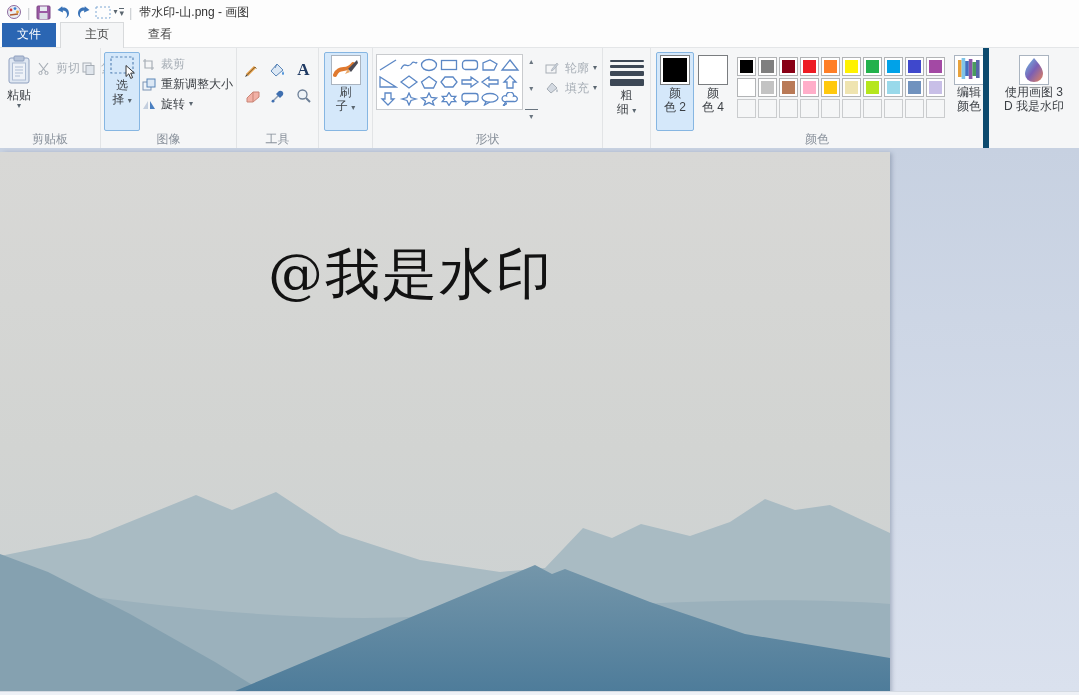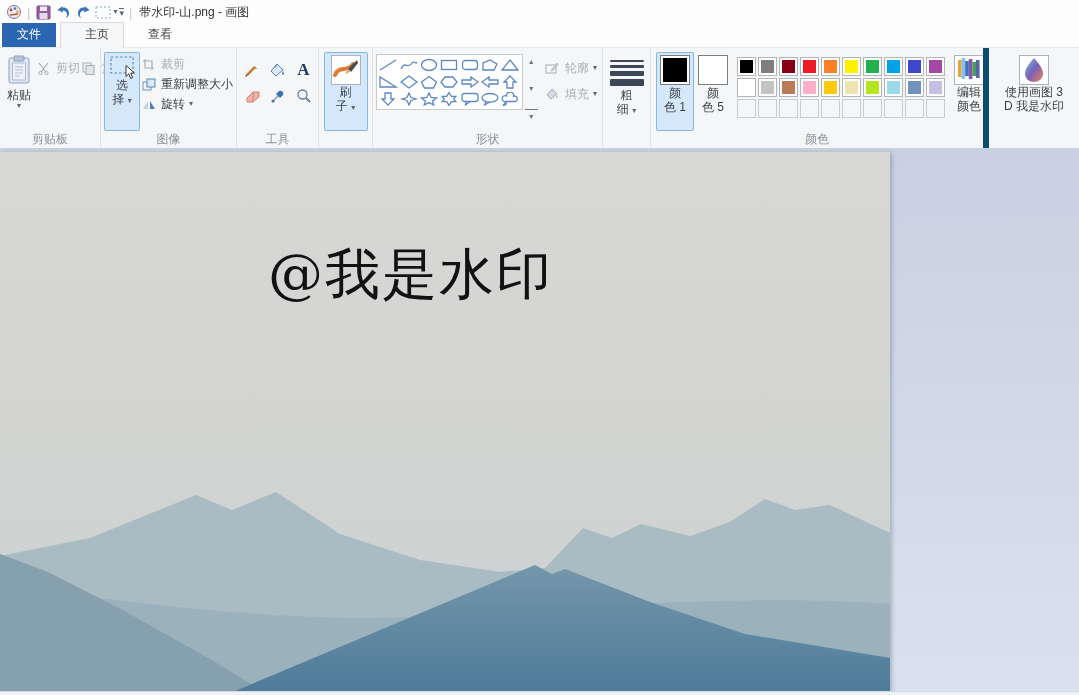--- a/index.html
+++ b/index.html
@@ -38,21 +38,21 @@
   .tools-grid { display:grid; grid-template-columns:repeat(3,24px); grid-template-rows:24px 24px; gap:2px; margin:6px 2px; }
   .toolbtn { display:flex; align-items:center; justify-content:center; }
 
   
   .shapes-box { width:152px; height:56px; background:#fff; border:1px solid #c9cbce; margin-top:2px;
     display:grid; grid-template-columns:repeat(7,1fr); align-items:center; justify-items:center; padding:1px; }
   .shape-cell { width:20px; height:16px; display:flex; align-items:center; justify-content:center; }
   .shapes-scroll { width:14px; display:flex; flex-direction:column; justify-content:space-between; margin:3px 2px 8px 2px; }
   .shapes-scroll span { font-size:8px; color:#6a7580; text-align:center; line-height:13px; }
   .sc-more { border-top:1px solid #6a7580; }
-  .outline-fill { display:flex; flex-direction:column; justify-content:flex-start; gap:6px; padding:6px 2px 0 4px; }
+  .outline-fill { display:flex; flex-direction:column; justify-content:flex-start; padding:6px 2px 0 4px; }
 
   
   .size-icon { display:flex; flex-direction:column; gap:3px; margin:5px 0 2px 0; }
   .size-icon i { display:block; background:#3d4856; border-radius:1px; }
   .swatch-big { width:30px; height:30px; border:1px solid #7a7d80; box-shadow:inset 0 0 0 2px #fff; margin-bottom:1px; }
   .palette { display:grid; grid-template-columns:repeat(10,1fr); gap:2px; padding:5px 5px 0 5px; align-content:start; }
   .pswatch { width:19px; height:19px; border:1px solid #b2b4b6; box-shadow:inset 0 0 0 2px #fff; }
   .pswatch.empty { border:1px solid #caccce; box-shadow:none; background:transparent; }
 
   .iconbox { width:30px; height:30px; background:#fff; border:1px solid #aab4c0; display:flex; align-items:center; justify-content:center; }
@@ -422,26 +422,26 @@
       </div>
     </div>
     <div class="group-label"></div>
   </div>
 
   <div class="group" style="width:332px; border-right:none">
     <div class="group-content" style="padding-left:5px">
       <div class="bigbtn selected-btn" style="width:45px">
         <span class="swatch-big" id="color1-swatch" style="background: rgb(0, 0, 0);"></span>
         <span class="lbl">颜</span>
-        <span class="lbl">色 1</span>
+        <span class="lbl">色 2</span>
       </div>
       <div class="bigbtn" style="width:40px">
         <span class="swatch-big" id="color2-swatch" style="background: rgb(255, 255, 255);"></span>
         <span class="lbl">颜</span>
-        <span class="lbl">色 5</span>
+        <span class="lbl">色 4</span>
       </div>
       <div class="palette" id="palette" style="width:218px">
           <div class="pswatch" style="background: rgb(0, 0, 0);"></div>
           <div class="pswatch" style="background: rgb(127, 127, 127);"></div>
           <div class="pswatch" style="background: rgb(136, 0, 21);"></div>
           <div class="pswatch" style="background: rgb(237, 28, 36);"></div>
           <div class="pswatch" style="background: rgb(255, 127, 39);"></div>
           <div class="pswatch" style="background: rgb(255, 242, 0);"></div>
           <div class="pswatch" style="background: rgb(34, 177, 76);"></div>
           <div class="pswatch" style="background: rgb(0, 162, 232);"></div>

